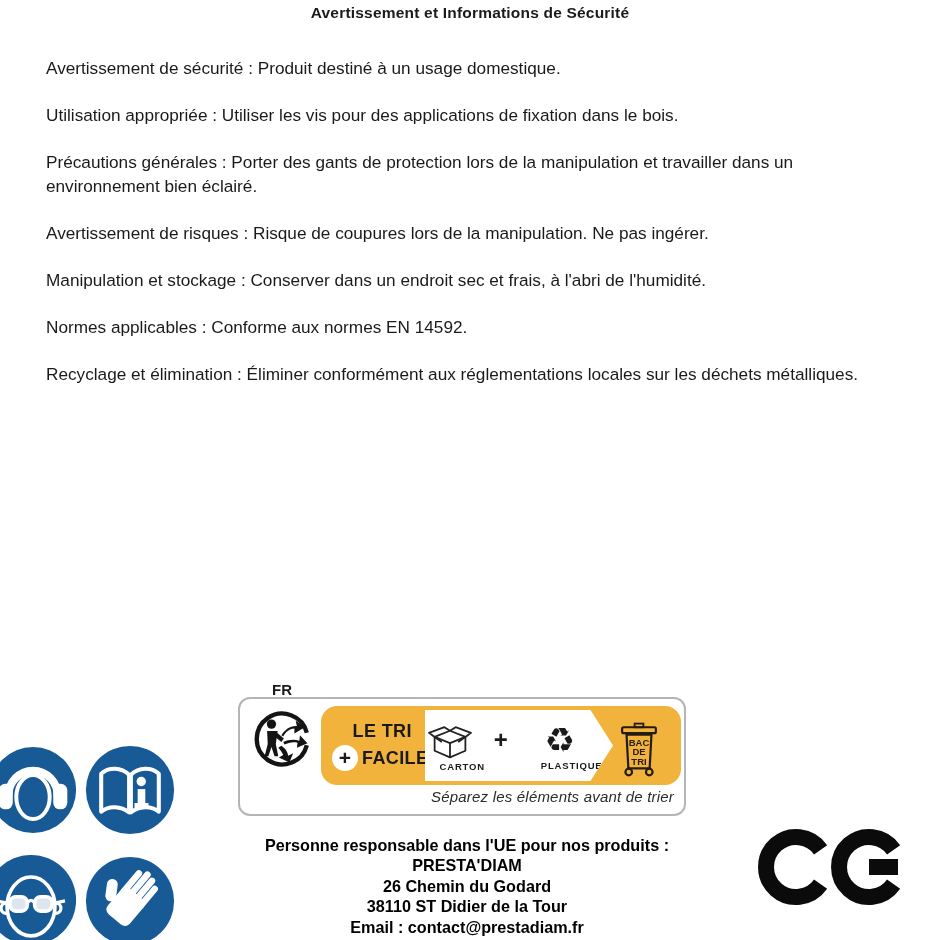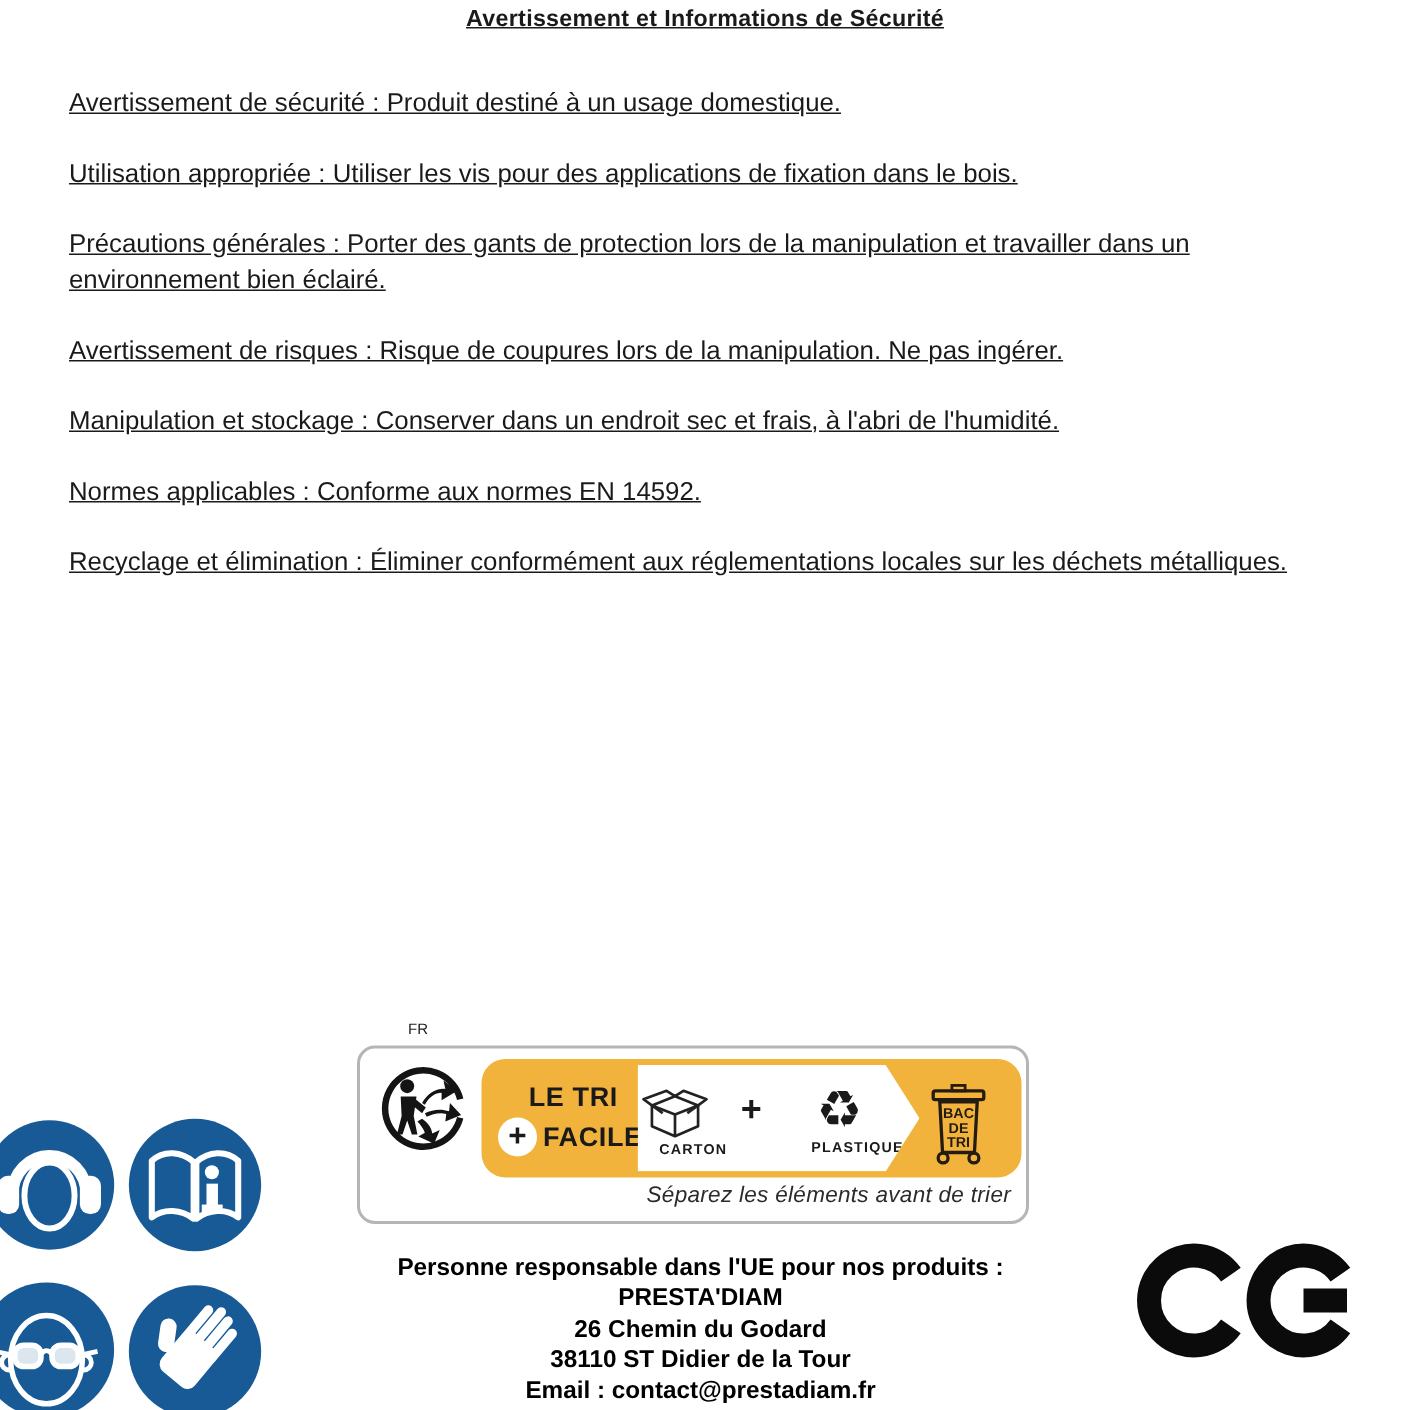--- a/index.html
+++ b/index.html
@@ -4,35 +4,35 @@
 <style>
   * { margin:0; padding:0; box-sizing:border-box; }
   html,body { background:#ffffff; }
   .page {
     position:relative; width:940px; height:940px; overflow:hidden;
     background:#fff; color:#1a1a1a;
     font-family:"Liberation Sans", sans-serif;
   }
   .title {
     position:absolute; top:4px; left:0; width:100%;
-    text-align:center; font-size:15.5px; font-weight:bold; letter-spacing:.2px;text-decoration:underline;
+    text-align:center; font-size:15.5px; font-weight:bold; letter-spacing:.2px;
   }
   .doc-text { position:absolute; left:46px; top:57px; width:844px; }
-  .doc-text p { font-size:17.2px; line-height:23.5px; margin:0 0 23.5px 0;text-decoration:underline; }
+  .doc-text p { font-size:17.2px; line-height:23.5px; margin:0 0 23.5px 0; }
 
   
   .sicon { position:absolute; }
   #icon-ear     { left:-11px; top:746px; width:88px; height:88px; }
   #icon-book    { left:85px;  top:745px; width:90px; height:90px; }
   #icon-goggles { left:-15px; top:854px; width:92px; height:92px; }
   #icon-gloves  { left:85px;  top:856px; width:90px; height:90px; }
 
   
   .infotri { position:absolute; left:238px; top:681px; width:448px; }
-  .fr-code { font-size:10px; font-weight:normal; margin-left:3px; height:15px;padding-left:31px; }
+  .fr-code { font-size:15px; font-weight:bold; margin-left:3px; height:15px;padding-left:31px; }
   .infotri-box {
     position:relative; margin-top:1px; width:448px; height:119px;
     border:2px solid #b5b5b5; border-radius:12px; background:#fff;
   }
   .triman { position:absolute; left:10px; top:9px; width:64px; height:62px; }
   .band {
     position:absolute; left:81px; top:7px; width:360px; height:79px;
     background:#F2B33D; border-radius:16px;
   }
   .letri { position:absolute; left:11px; top:15px; color:#1a1a1a;text-align:center; }

